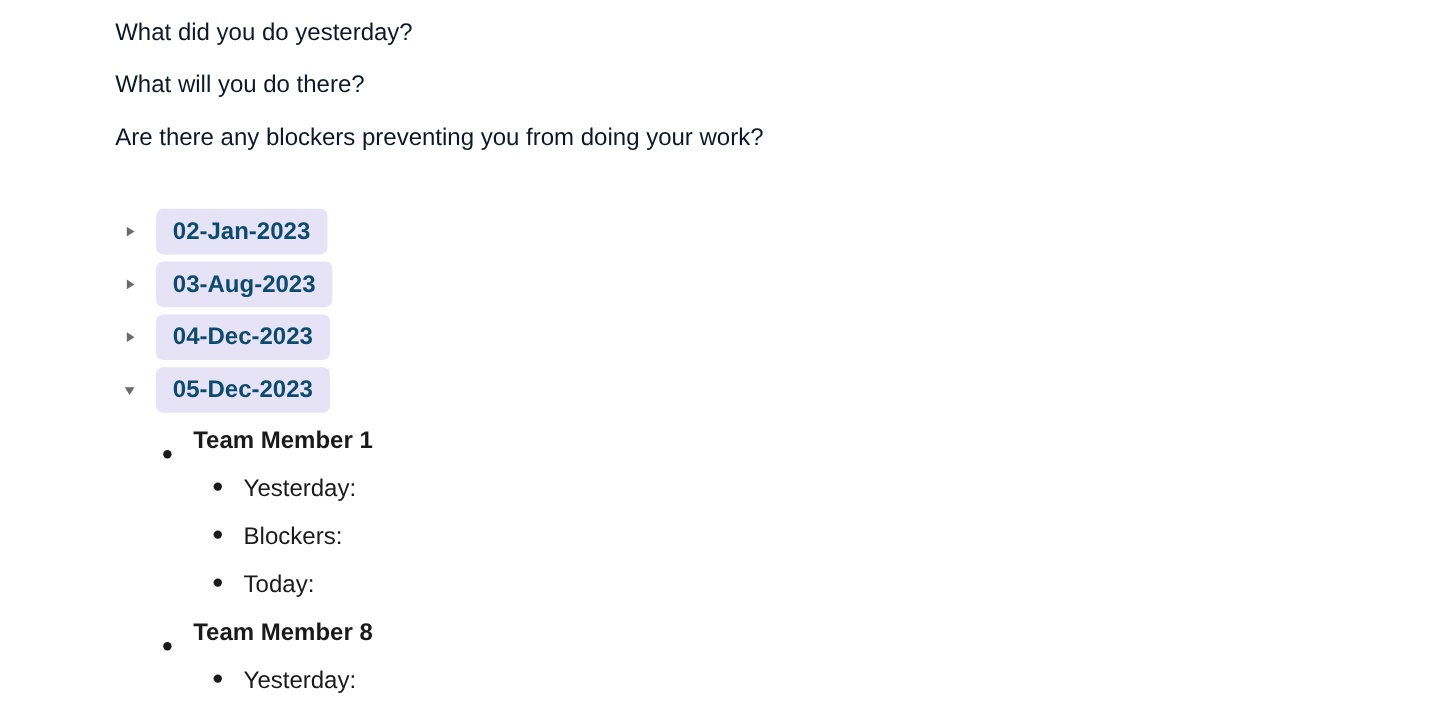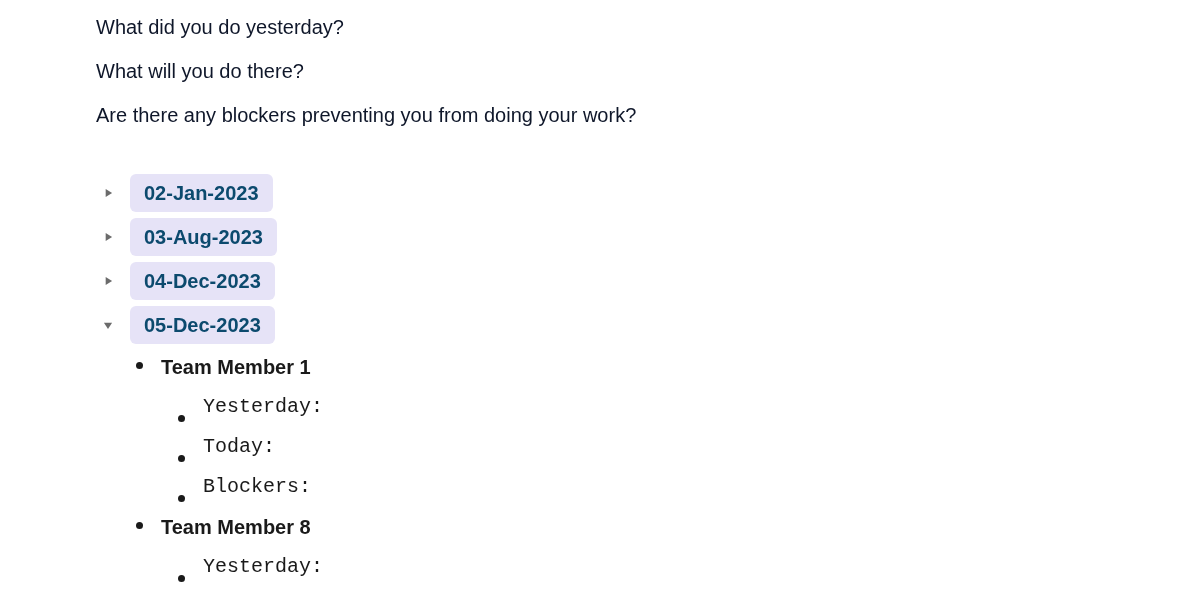--- a/index.html
+++ b/index.html
@@ -52,31 +52,30 @@
       padding: 4px 14px;
       border-radius: 6px;
       display: inline-block;
     }
     .expanded-content {
       margin-left: 40px;
       margin-top: 8px;
     }
     .bullet-level-1 {
       display: flex;
-      align-items: flex-start;
+      align-items: flex-end;
       margin-bottom: 10px;
       margin-top: 8px;
     }
     .bullet-level-2 {
       display: flex;
-      align-items: flex-end;
+      align-items: flex-start;
       margin-bottom: 10px;
       margin-left: 42px;
       margin-top: 6px;
-      font-family: Liberation Mono, monospace;
     }
     .bullet-dot {
       width: 7px;
       height: 7px;
       background: #1a1a1a;
       border-radius: 50%;
       margin-right: 18px;
       flex-shrink: 0;
       margin-top: 10px;
     }
@@ -152,26 +151,26 @@
       <span class="member-name">Team Member 1</span>
     </div>
 
     <div class="bullet-level-2">
       <span class="bullet-dot-small"></span>
       <span class="field-label">Yesterday:</span>
     </div>
 
     <div class="bullet-level-2">
       <span class="bullet-dot-small"></span>
-      <span class="field-label">Today:</span>
+      <span class="field-label">Blockers:</span>
     </div>
 
     <div class="bullet-level-2">
       <span class="bullet-dot-small"></span>
-      <span class="field-label">Blockers:</span>
+      <span class="field-label">Today:</span>
     </div>
 
     <div class="bullet-level-1">
       <span class="bullet-dot"></span>
       <span class="member-name">Team Member 8</span>
     </div>
 
     <div class="bullet-level-2">
       <span class="bullet-dot-small"></span>
       <span class="field-label">Yesterday:</span>

